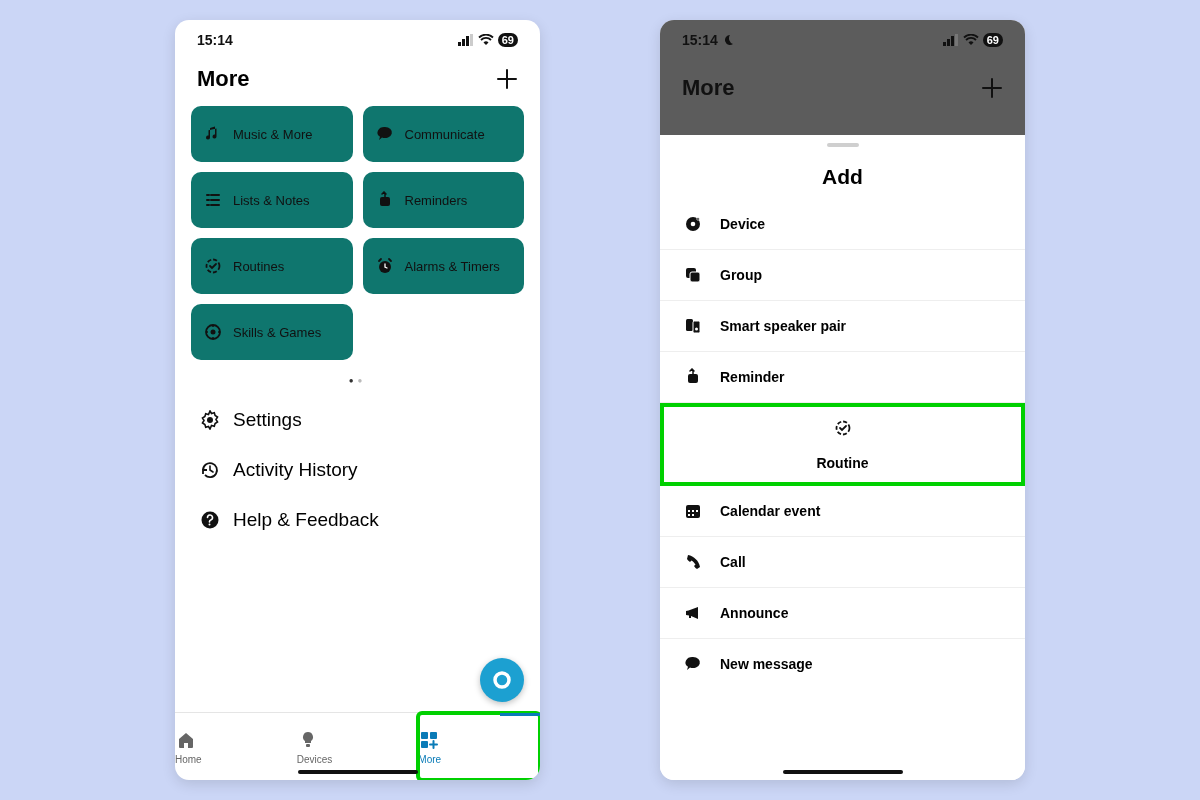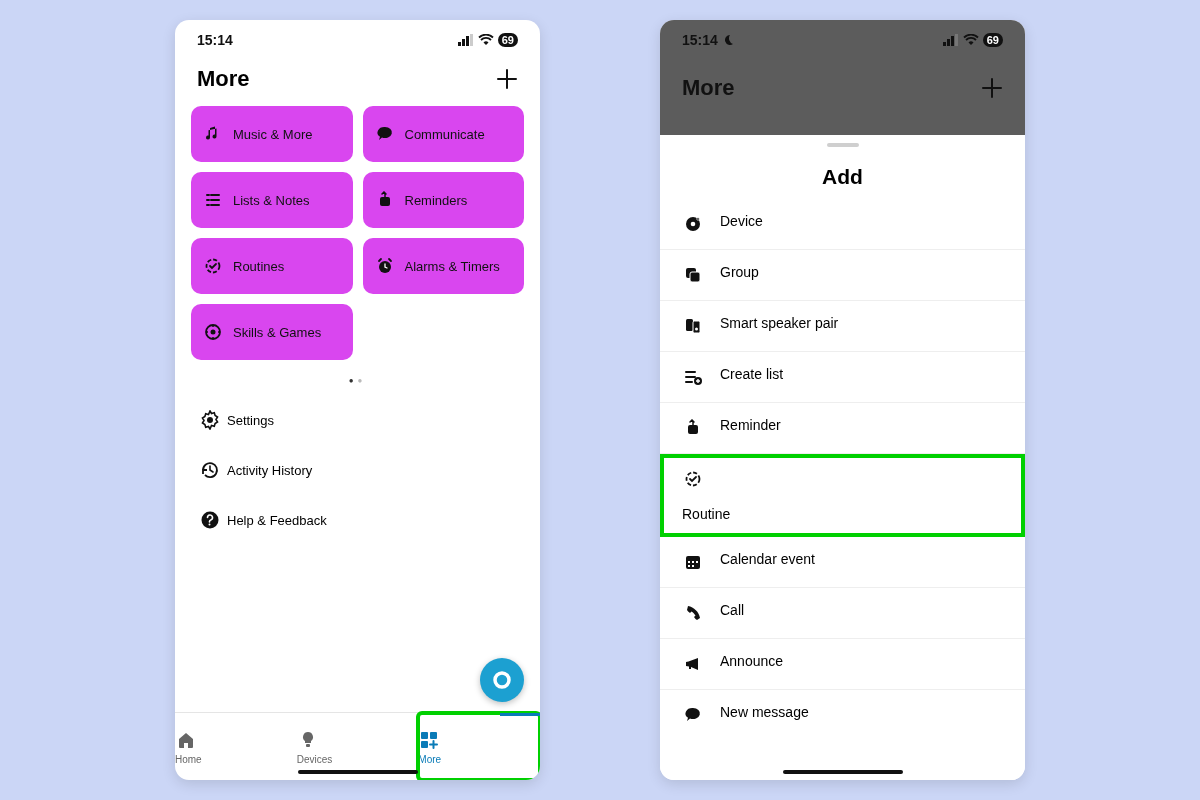--- a/index.html
+++ b/index.html
@@ -50,42 +50,42 @@
   .plus { font-size: 28px; font-weight: 300; line-height:1; cursor:pointer; }
 
   
   .tile-grid {
     padding: 0 16px;
     display: grid;
     grid-template-columns: 1fr 1fr;
     gap: 10px;
   }
   .tile {
-    background: #d946ef;
+    background: #0f766e;
     border-radius: 10px;
     height: 56px;
     display: flex;
     align-items: center;
     gap: 10px;
     padding: 0 12px;
     font-size: 13px;
     font-weight: 500;
     color: #111;
     cursor:pointer;
   }
   .tile .ic { width:20px; height:20px; flex-shrink:0; display:flex; align-items:center; justify-content:center; }
 
   .dots { text-align:center; padding:16px 0 10px; font-size:8px; letter-spacing:4px; color:#333; }
   .dots .inactive { color:#bbb; }
 
   .menu-list { padding: 0 20px; }
   .menu-list .row {
-    display:flex; align-items:center; gap: 6px;
+    display:flex; align-items:center; gap: 12px;
     padding: 14px 4px;
-    font-size: 13px; font-weight:500; cursor:pointer;
+    font-size: 19px; font-weight:500; cursor:pointer;
   }
   .menu-list .ic { width:22px; height:22px; display:flex; align-items:center; justify-content:center; }
 
   
   .fab {
     position:absolute;
     right: 16px; bottom: 78px;
     width: 44px; height:44px; border-radius:50%;
     background:#1ca0d1;
     display:flex; align-items:center; justify-content:center;
@@ -131,24 +131,24 @@
     position:absolute; left:0; right:0; top:115px; bottom:0;
     background:#fff;
     border-top-left-radius:18px; border-top-right-radius:18px;
     z-index:3;
     display:flex; flex-direction:column;
   }
   .sheet-handle { width:32px; height:4px; background:#cfcfcf; border-radius:3px; margin:8px auto 0; }
   .sheet-title { text-align:center; font-size:21px; font-weight:700; padding:18px 0 10px; }
   .add-list { overflow:hidden; }
   .add-list .row {
-    display:flex; gap:16px;
+    display:flex; align-items:center; gap:16px;
     padding: 14px 22px;
     border-bottom:1px solid #eee;
-    font-size:14px; font-weight:400; cursor:pointer;
+    font-size:14px; font-weight:700; cursor:pointer;
   }
   .add-list .ic { width:22px; height:22px; display:flex; align-items:center; justify-content:center; flex-shrink:0; }
   .add-list .row.hl { outline:4px solid #00d000; outline-offset:-4px;flex-direction:column; }
 
   svg { display:block; }
 </style>
 </head>
 <body>
 
 <div class="phone">
@@ -385,30 +385,20 @@
             <svg width="20" height="20" viewBox="0 0 20 20">
               <rect x="3" y="3" width="7" height="12" rx="1.5" fill="#111"></rect>
               <rect x="10" y="5" width="7" height="12" rx="1.5" fill="#111" stroke="#fff" stroke-width="1"></rect>
               <circle cx="13.5" cy="13" r="1.5" fill="#fff"></circle>
             </svg>
           </span>
         <span>Smart speaker pair</span>
       </div>
       <div class="row">
         <span class="ic">
-            <svg width="20" height="20" viewBox="0 0 20 20">
-              <path d="M3 5h9M3 10h9M3 15h6" stroke="#111" stroke-width="2" stroke-linecap="round"></path>
-              <circle cx="15" cy="14" r="4" fill="#111"></circle>
-              <path d="M15 12v4M13 14h4" stroke="#fff" stroke-width="1.4"></path>
-            </svg>
-          </span>
-        <span>Create list</span>
-      </div>
-      <div class="row">
-        <span class="ic">
             <svg width="18" height="18" viewBox="0 0 18 18">
               <path d="M6 3l2-2 2 2M9 3v3" stroke="#111" stroke-width="1.5" stroke-linecap="round"></path>
               <rect x="4" y="6" width="10" height="9" rx="2" fill="#111"></rect>
             </svg>
           </span>
         <span>Reminder</span>
       </div>
       <div class="row hl">
         <span class="ic">
             <svg width="18" height="18" viewBox="0 0 18 18">

